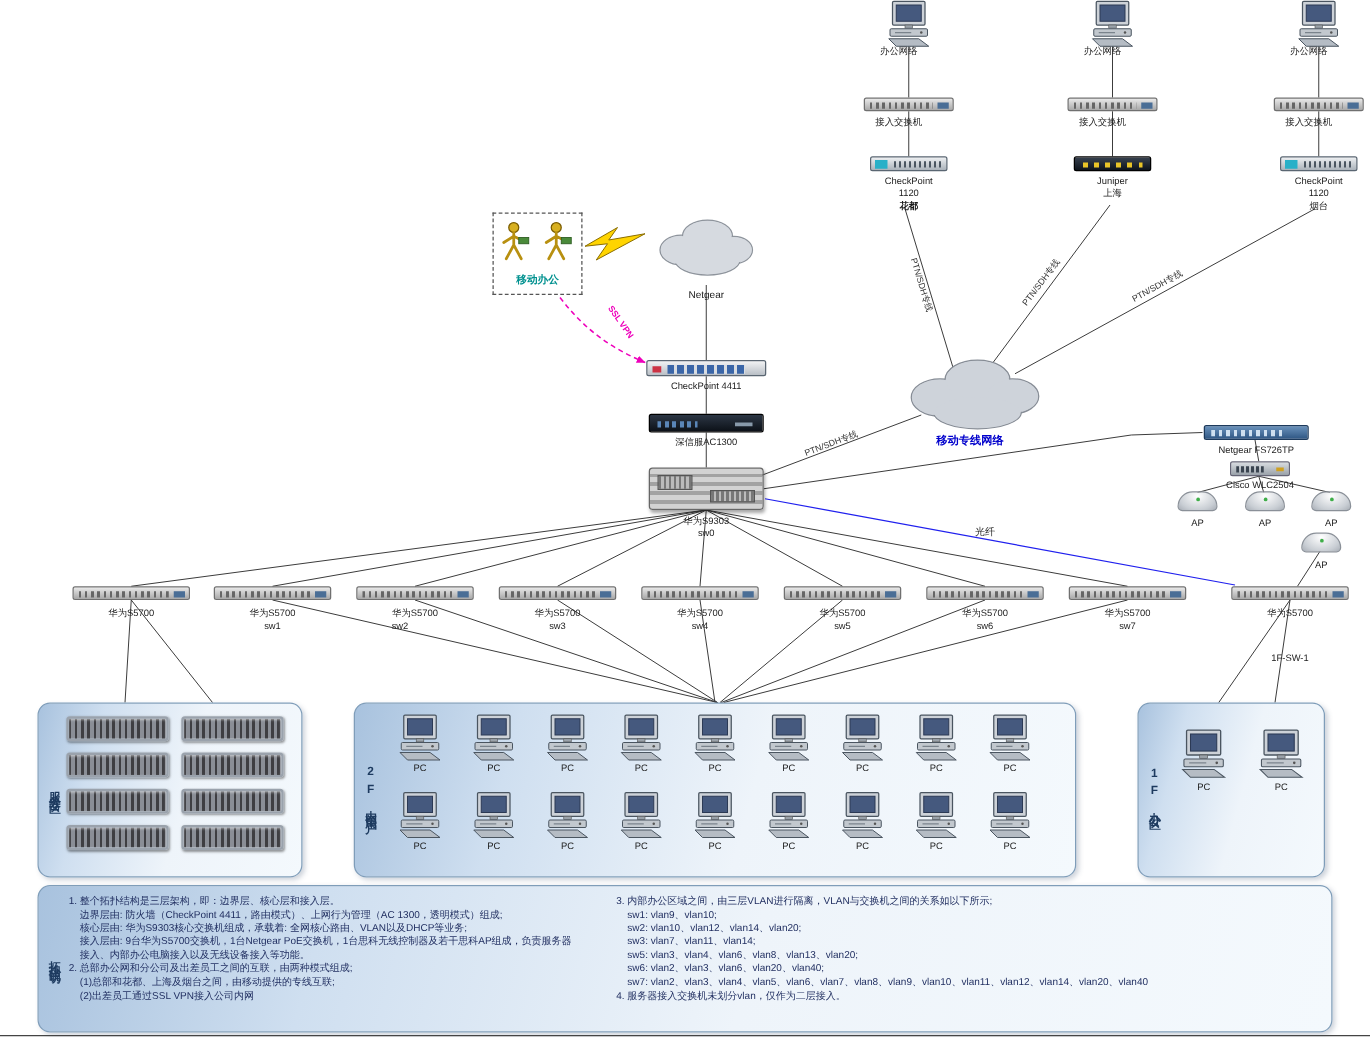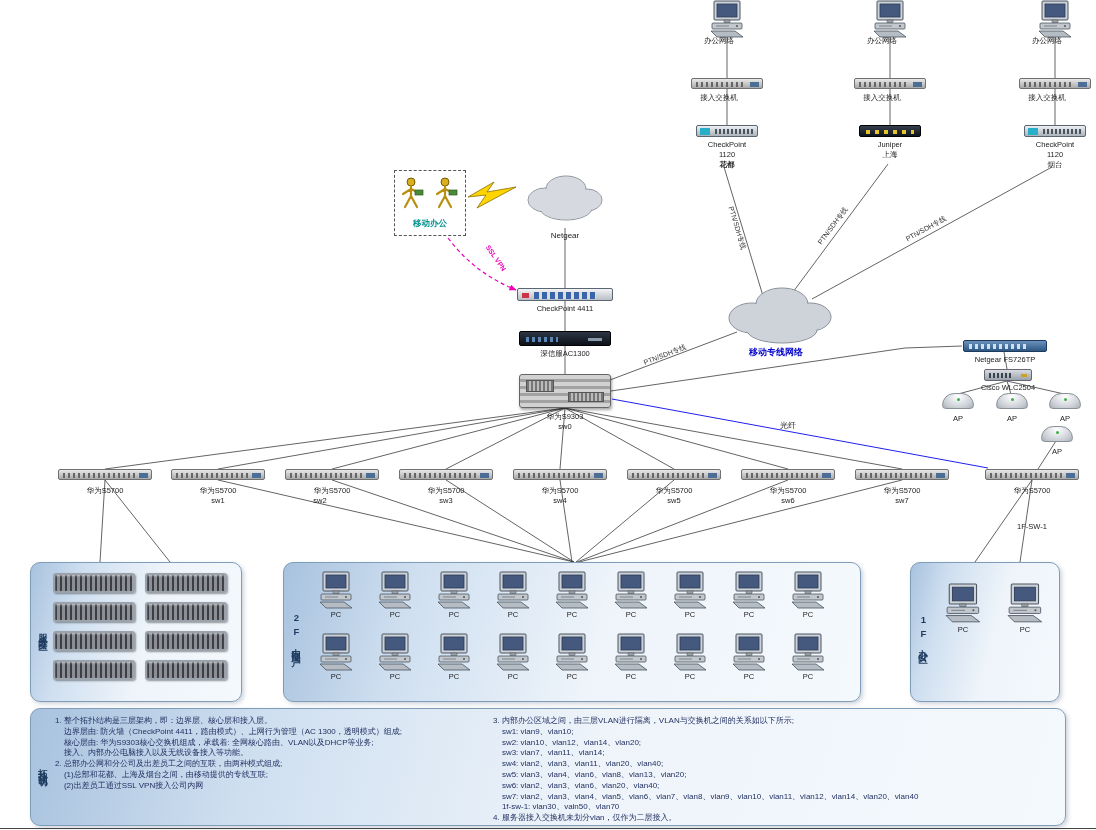--- a/index.html
+++ b/index.html
@@ -383,36 +383,35 @@
         </svg></div>
       <div class="dlabel" style="left: 54px; top: 62px; width: 120px;">PC</div>
     </div>
 
   <div class="zone" id="zone-notes" style="left:30px;top:708px;width:1036px;height:118px">
     <div class="vtitle">拓扑说明</div>
     <div class="notes-col" id="notes-left" style="left:24px;top:7px;width:432px">
         <div class="note-line">1. 整个拓扑结构是三层架构，即：边界层、核心层和接入层。</div>
         <div class="note-line">    边界层由: 防火墙（CheckPoint 4411，路由模式）、上网行为管理（AC 1300，透明模式）组成;</div>
         <div class="note-line">    核心层由: 华为S9303核心交换机组成，承载着: 全网核心路由、VLAN以及DHCP等业务;</div>
+        <div class="note-line">    接入层由: 9台华为S5700交换机，1台Netgear PoE交换机，1台思科无线控制器及若干思科AP组成，负责服务器</div>
         <div class="note-line">    接入、内部办公电脑接入以及无线设备接入等功能。</div>
         <div class="note-line"></div>
         <div class="note-line">2. 总部办公网和分公司及出差员工之间的互联，由两种模式组成;</div>
         <div class="note-line">    (1)总部和花都、上海及烟台之间，由移动提供的专线互联;</div>
         <div class="note-line">    (2)出差员工通过SSL VPN接入公司内网</div>
       </div>
     <div class="notes-col" id="notes-right" style="left:462px;top:7px;width:566px">
         <div class="note-line">3. 内部办公区域之间，由三层VLAN进行隔离，VLAN与交换机之间的关系如以下所示;</div>
         <div class="note-line">    sw1: vlan9、vlan10;</div>
         <div class="note-line">    sw2: vlan10、vlan12、vlan14、vlan20;</div>
         <div class="note-line">    sw3: vlan7、vlan11、vlan14;</div>
-        <div class="note-line">    sw4: vlan2、vlan3、vlan11、vlan20、vlan40;</div>
         <div class="note-line">    sw5: vlan3、vlan4、vlan6、vlan8、vlan13、vlan20;</div>
         <div class="note-line">    sw6: vlan2、vlan3、vlan6、vlan20、vlan40;</div>
         <div class="note-line">    sw7: vlan2、vlan3、vlan4、vlan5、vlan6、vlan7、vlan8、vlan9、vlan10、vlan11、vlan12、vlan14、vlan20、vlan40</div>
-        <div class="note-line">    1f-sw-1: vlan30、valn50、vlan70</div>
         <div class="note-line">4. 服务器接入交换机未划分vlan，仅作为二层接入。</div>
       </div>
   </div>
 
   <div class="abs" style="left:0;top:828px;width:1096px;height:1px;background:#444"></div>
 <div class="pc-icon" style="left: 709px; top: 0px;"><svg width="36" height="38" viewBox="0 0 36 38">
         <rect x="5" y="1" width="26" height="19" rx="1" fill="#cdd2d8" stroke="#4a5560"></rect>
         <rect x="8" y="4" width="20" height="13" fill="#45597e" stroke="#2c3a55" stroke-width="0.8"></rect>
         <rect x="15" y="20" width="6" height="2.5" fill="#9aa2aa" stroke="#555" stroke-width="0.5"></rect>
         <rect x="3" y="23" width="30" height="6" rx="1" fill="#c2c8ce" stroke="#4a5560" stroke-width="0.8"></rect>

